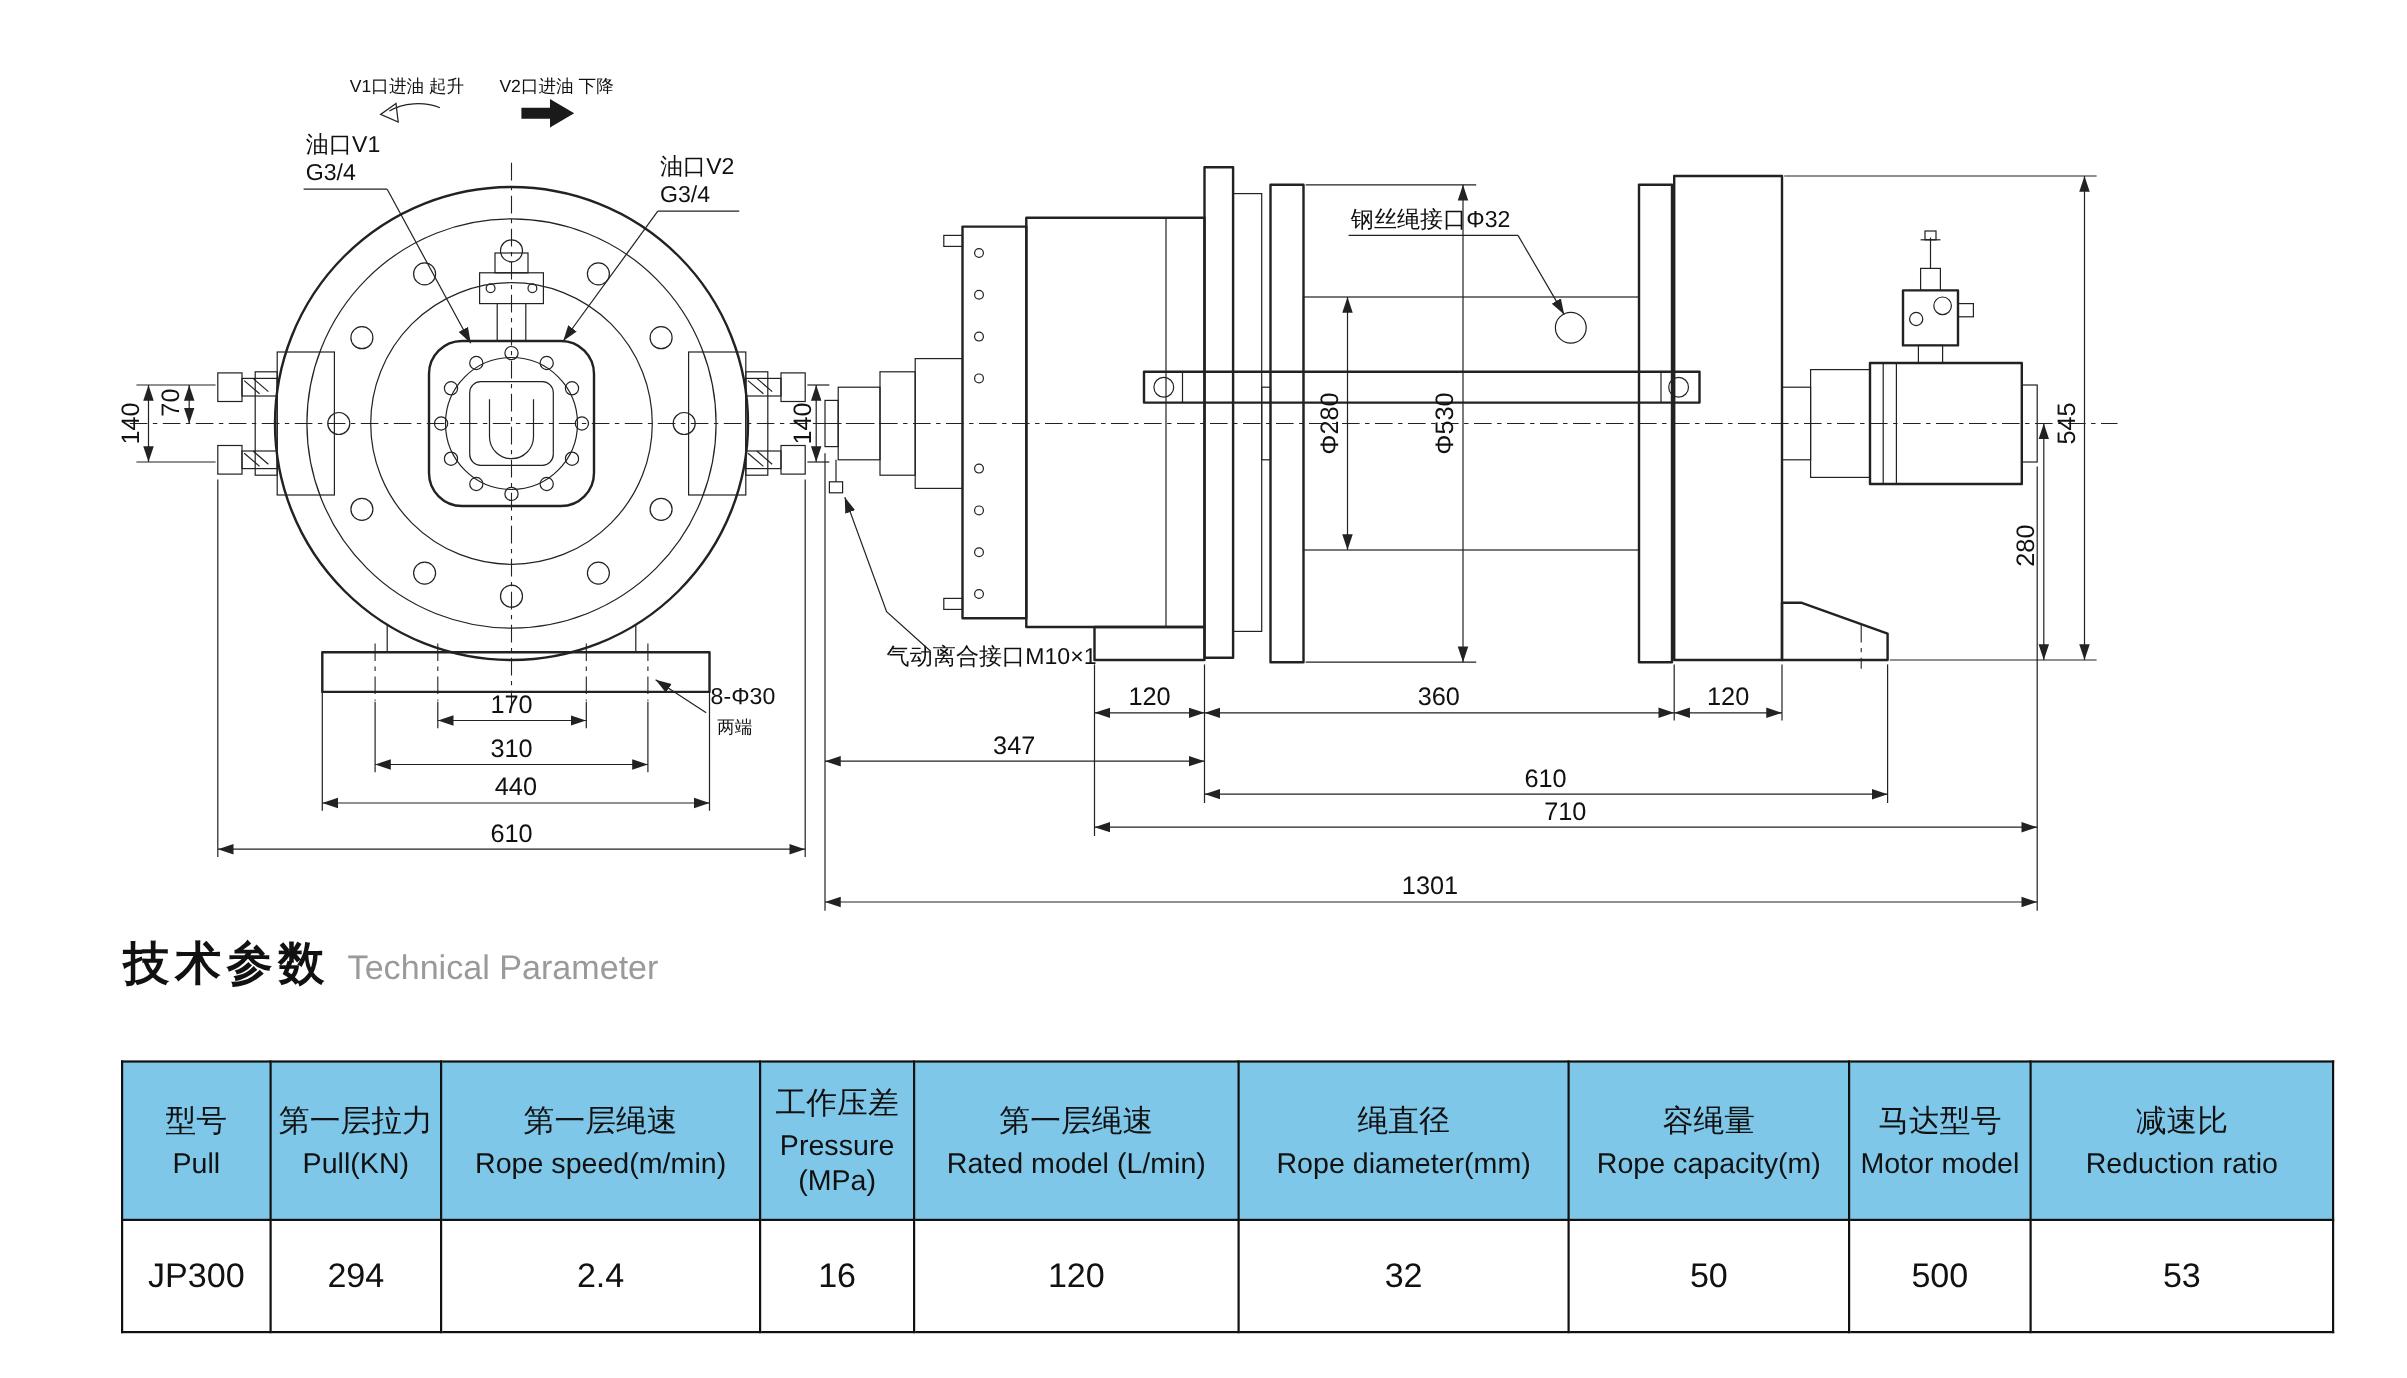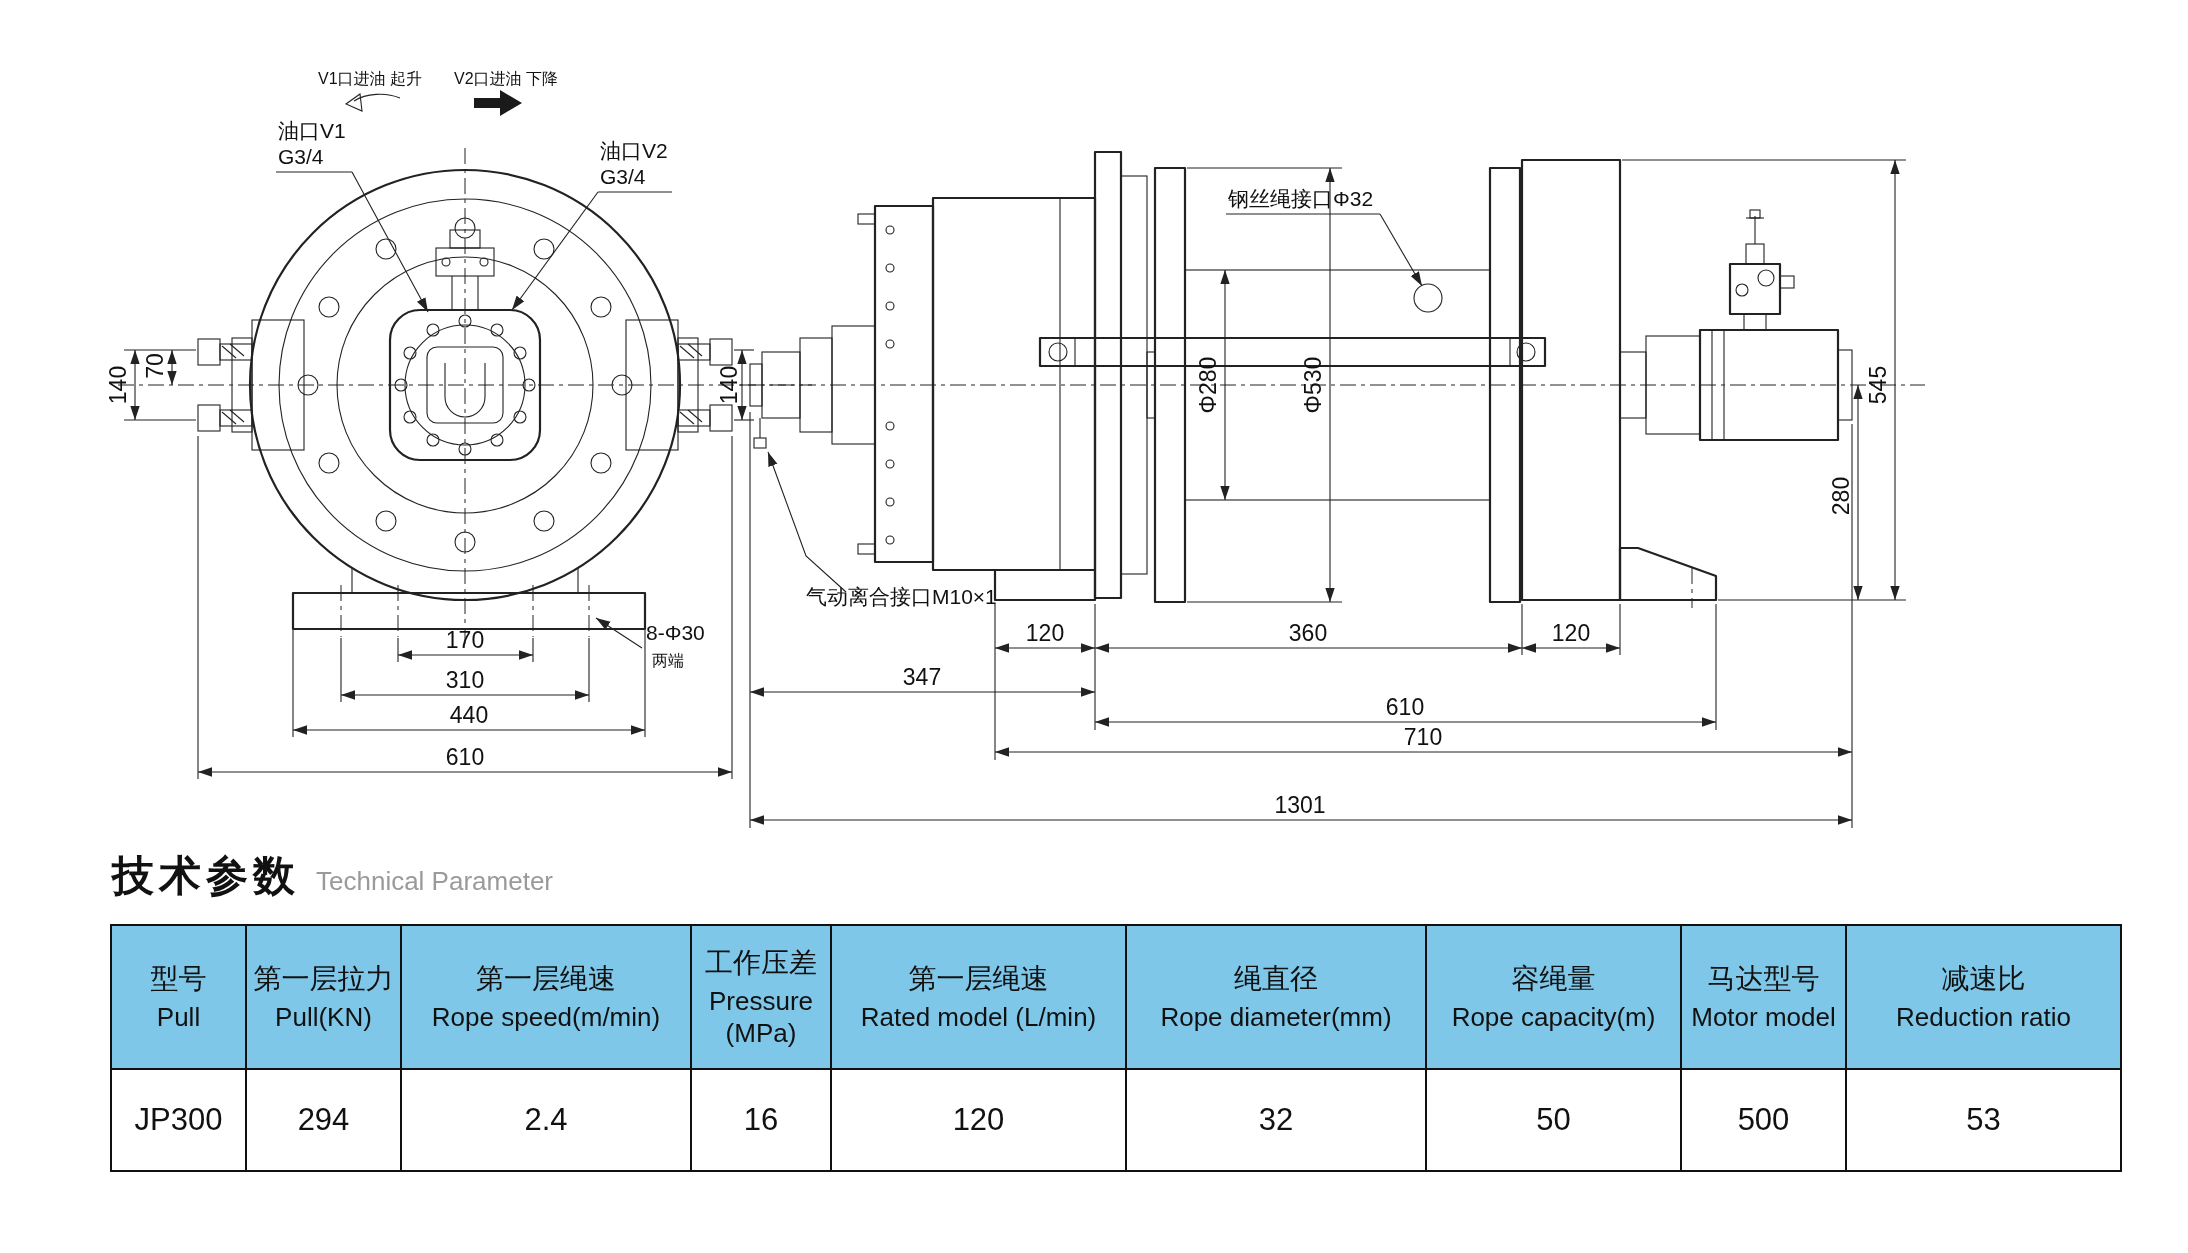--- a/index.html
+++ b/index.html
@@ -8,22 +8,22 @@
   svg.drawing{position:absolute;top:0;left:0;}
   .ol{fill:none;stroke:#222;stroke-width:2.2;stroke-linejoin:round;}
   .tn{fill:none;stroke:#222;stroke-width:1.1;}
   .dm{fill:none;stroke:#222;stroke-width:1.1;}
   .cl{fill:none;stroke:#222;stroke-width:1;stroke-dasharray:16 5 4 5;}
   .dt{font-family:"Liberation Sans","DejaVu Sans",sans-serif;font-size:23px;fill:#111;}
   .lbl{font-family:"Liberation Sans","DejaVu Sans",sans-serif;font-size:21px;fill:#111;}
   .sm{font-family:"Liberation Sans","DejaVu Sans",sans-serif;font-size:16px;fill:#111;}
   .section-title{position:absolute;left:112px;top:848px;white-space:nowrap;}
   .section-title .zh{font-size:42px;font-weight:700;color:#111;letter-spacing:5px;}
-  .section-title .en{font-size:26px;color:#9a9a9a;margin-left:16px;}
-  table.param{position:absolute;left:110px;top:924px;width:2010px;border-collapse:collapse;table-layout:fixed;}
+  .section-title .en{font-size:31px;color:#9a9a9a;margin-left:16px;}
+  table.param{position:absolute;left:110px;top:964px;width:2010px;border-collapse:collapse;table-layout:fixed;}
   table.param th,table.param td{border:2px solid #111;text-align:center;vertical-align:middle;padding:2px 4px;}
   table.param th{background:#7ec7e8;font-weight:400;height:138px;}
   table.param th .zh{font-size:28px;line-height:1.35;}
   table.param th .en{font-size:26px;line-height:1.25;margin-top:3px;}
   table.param td{height:96px;font-size:31px;background:#fff;margin-top:19px;}
 </style>
 </head>
 <body>
 
 <div class="page">

